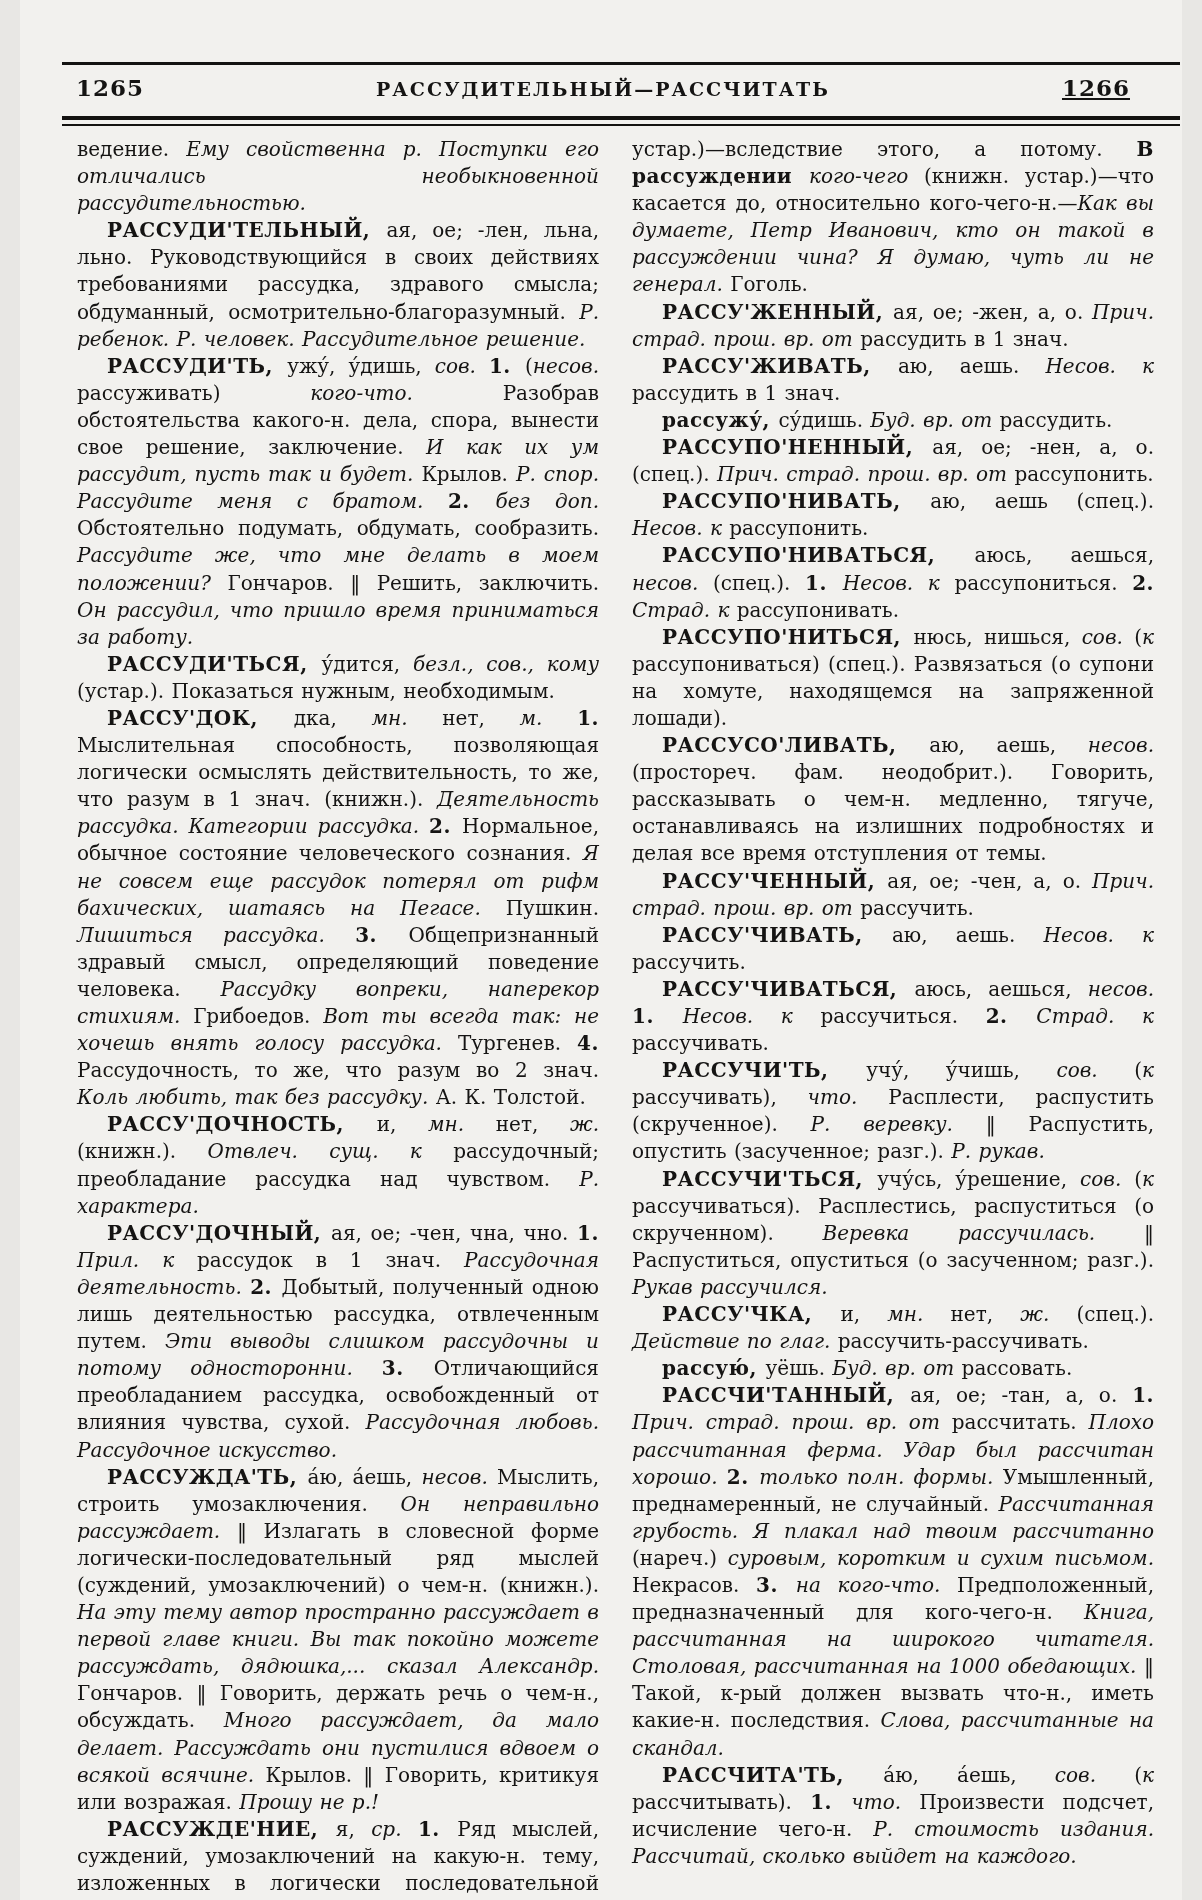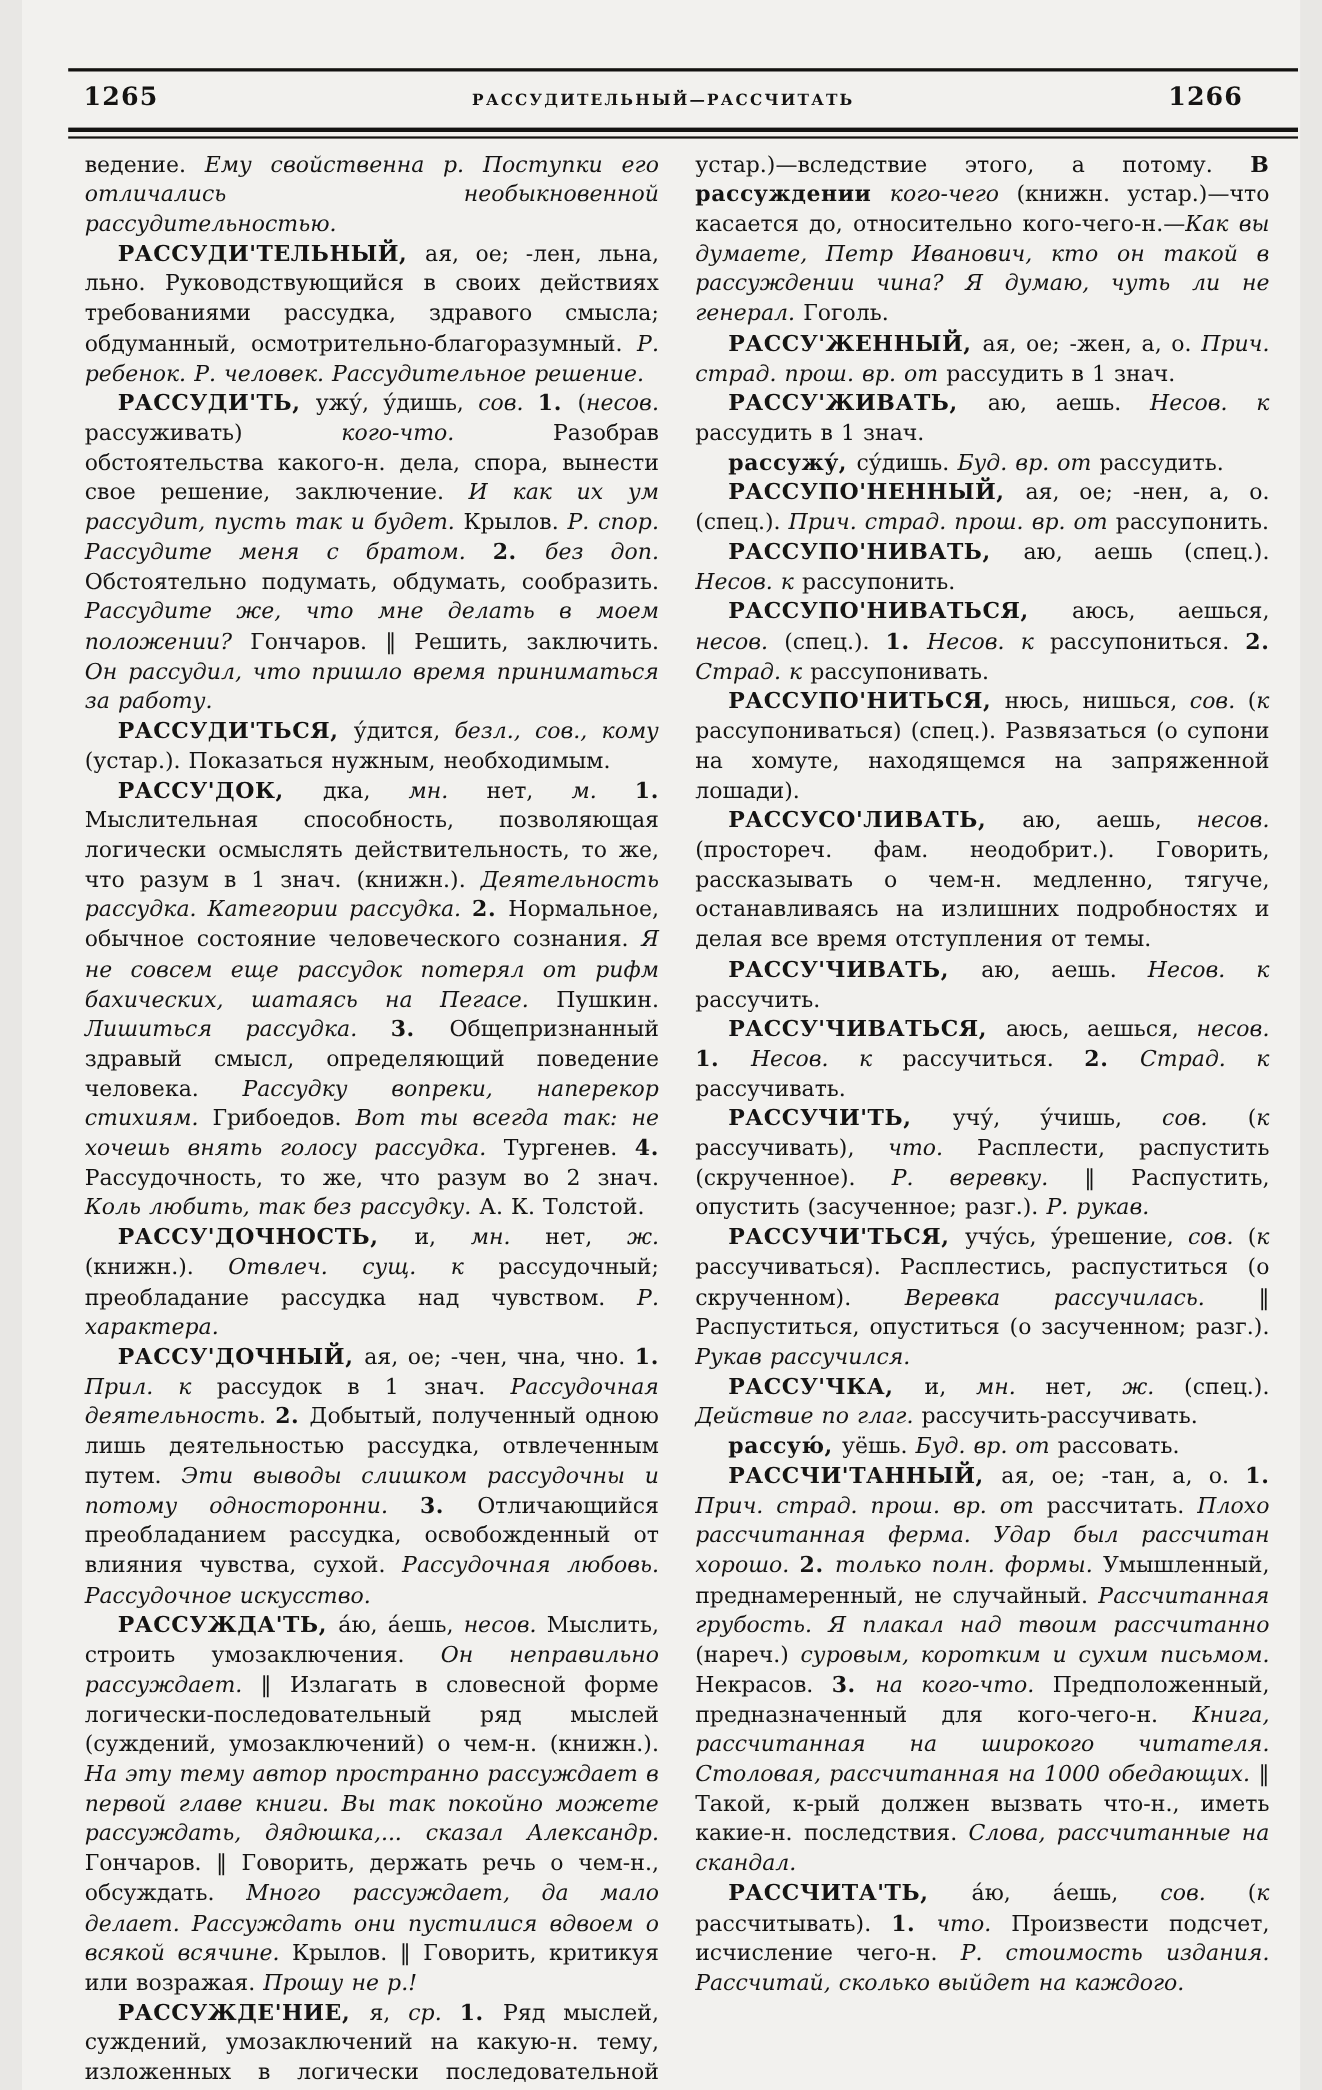--- a/index.html
+++ b/index.html
@@ -34,25 +34,25 @@
     align-items: baseline;
     justify-content: space-between;
     font-weight: bold;
     font-size: 23px;
     white-space: nowrap;
   }
   .running-header .page-num {
     width: 90px;
     letter-spacing: 1px;
   }
-  .running-header .page-num.right { text-align: right; }
+  .running-header .page-num.right { text-align: right; text-decoration: underline; }
   .running-header .head-title {
     flex: 1;
     text-align: center;
-    font-size: 14px;
+    font-size: 19px;
     letter-spacing: 2px;
   }
   .double-rule {
     position: absolute;
     top: 116px;
     left: 42px;
     width: 1118px;
     height: 4px;
     border-top: 4px solid #141311;
     border-bottom: 2px solid #141311;
@@ -110,20 +110,21 @@
     <div class="column" id="col-right">
         <p class="entry noindent"><span>устар.)—вследствие этого, а потому. </span><span class="b">В рассуждении </span><span class="i">кого-чего </span><span>(книжн. устар.)—что касается до, относительно кого-чего-н.—</span><span class="i">Как вы думаете, Петр Иванович, кто он такой в рассуждении чина? Я думаю, чуть ли не генерал. </span><span>Гоголь.</span></p>
         <p class="entry"><span class="b">РАССУ'ЖЕННЫЙ, </span><span>ая, ое; -жен, а, о. </span><span class="i">Прич. страд. прош. вр. от </span><span>рассудить в 1 знач.</span></p>
         <p class="entry"><span class="b">РАССУ'ЖИВАТЬ, </span><span>аю, аешь. </span><span class="i">Несов. к </span><span>рассудить в 1 знач.</span></p>
         <p class="entry"><span class="b">рассужу́, </span><span>су́дишь. </span><span class="i">Буд. вр. от </span><span>рассудить.</span></p>
         <p class="entry"><span class="b">РАССУПО'НЕННЫЙ, </span><span>ая, ое; -нен, а, о. (спец.). </span><span class="i">Прич. страд. прош. вр. от </span><span>рассупонить.</span></p>
         <p class="entry"><span class="b">РАССУПО'НИВАТЬ, </span><span>аю, аешь (спец.). </span><span class="i">Несов. к </span><span>рассупонить.</span></p>
         <p class="entry"><span class="b">РАССУПО'НИВАТЬСЯ, </span><span>аюсь, аешься, </span><span class="i">несов. </span><span>(спец.). </span><span class="b">1. </span><span class="i">Несов. к </span><span>рассупониться. </span><span class="b">2. </span><span class="i">Страд. к </span><span>рассупонивать.</span></p>
         <p class="entry"><span class="b">РАССУПО'НИТЬСЯ, </span><span>нюсь, нишься, </span><span class="i">сов. </span><span>(</span><span class="i">к </span><span>рассупониваться) (спец.). Развязаться (о супони на хомуте, находящемся на запряженной лошади).</span></p>
         <p class="entry"><span class="b">РАССУСО'ЛИВАТЬ, </span><span>аю, аешь, </span><span class="i">несов. </span><span>(простореч. фам. неодобрит.). Говорить, рассказывать о чем-н. медленно, тягуче, останавливаясь на излишних подробностях и делая все время отступления от темы.</span></p>
+        <p class="entry"><span class="b">РАССУ'ЧЕННЫЙ, </span><span>ая, ое; -чен, а, о. </span><span class="i">Прич. страд. прош. вр. от </span><span>рассучить.</span></p>
         <p class="entry"><span class="b">РАССУ'ЧИВАТЬ, </span><span>аю, аешь. </span><span class="i">Несов. к </span><span>рассучить.</span></p>
         <p class="entry"><span class="b">РАССУ'ЧИВАТЬСЯ, </span><span>аюсь, аешься, </span><span class="i">несов. </span><span class="b">1. </span><span class="i">Несов. к </span><span>рассучиться. </span><span class="b">2. </span><span class="i">Страд. к </span><span>рассучивать.</span></p>
         <p class="entry"><span class="b">РАССУЧИ'ТЬ, </span><span>учу́, у́чишь, </span><span class="i">сов. </span><span>(</span><span class="i">к </span><span>рассучивать), </span><span class="i">что. </span><span>Расплести, распустить (скрученное). </span><span class="i">Р. веревку. </span><span>‖ Распустить, опустить (засученное; разг.). </span><span class="i">Р. рукав.</span></p>
         <p class="entry"><span class="b">РАССУЧИ'ТЬСЯ, </span><span>учу́сь, у́решение, </span><span class="i">сов. </span><span>(</span><span class="i">к </span><span>рассучиваться). Расплестись, распуститься (о скрученном). </span><span class="i">Веревка рассучилась. </span><span>‖ Распуститься, опуститься (о засученном; разг.). </span><span class="i">Рукав рассучился.</span></p>
         <p class="entry"><span class="b">РАССУ'ЧКА, </span><span>и, </span><span class="i">мн. </span><span>нет, </span><span class="i">ж. </span><span>(спец.). </span><span class="i">Действие по глаг. </span><span>рассучить-рассучивать.</span></p>
         <p class="entry"><span class="b">рассую́, </span><span>уёшь. </span><span class="i">Буд. вр. от </span><span>рассовать.</span></p>
         <p class="entry"><span class="b">РАССЧИ'ТАННЫЙ, </span><span>ая, ое; -тан, а, о. </span><span class="b">1. </span><span class="i">Прич. страд. прош. вр. от </span><span>рассчитать. </span><span class="i">Плохо рассчитанная ферма. Удар был рассчитан хорошо. </span><span class="b">2. </span><span class="i">только полн. формы. </span><span>Умышленный, преднамеренный, не случайный. </span><span class="i">Рассчитанная грубость. Я плакал над твоим рассчитанно </span><span>(нареч.) </span><span class="i">суровым, коротким и сухим письмом. </span><span>Некрасов. </span><span class="b">3. </span><span class="i">на кого-что. </span><span>Предположенный, предназначенный для кого-чего-н. </span><span class="i">Книга, рассчитанная на широкого читателя. Столовая, рассчитанная на 1000 обедающих. </span><span>‖ Такой, к-рый должен вызвать что-н., иметь какие-н. последствия. </span><span class="i">Слова, рассчитанные на скандал.</span></p>
         <p class="entry"><span class="b">РАССЧИТА'ТЬ, </span><span>а́ю, а́ешь, </span><span class="i">сов. </span><span>(</span><span class="i">к </span><span>рассчитывать). </span><span class="b">1. </span><span class="i">что. </span><span>Произвести подсчет, исчисление чего-н. </span><span class="i">Р. стоимость издания. Рассчитай, сколько выйдет на каждого. </span></p>
       </div>
   </main>

